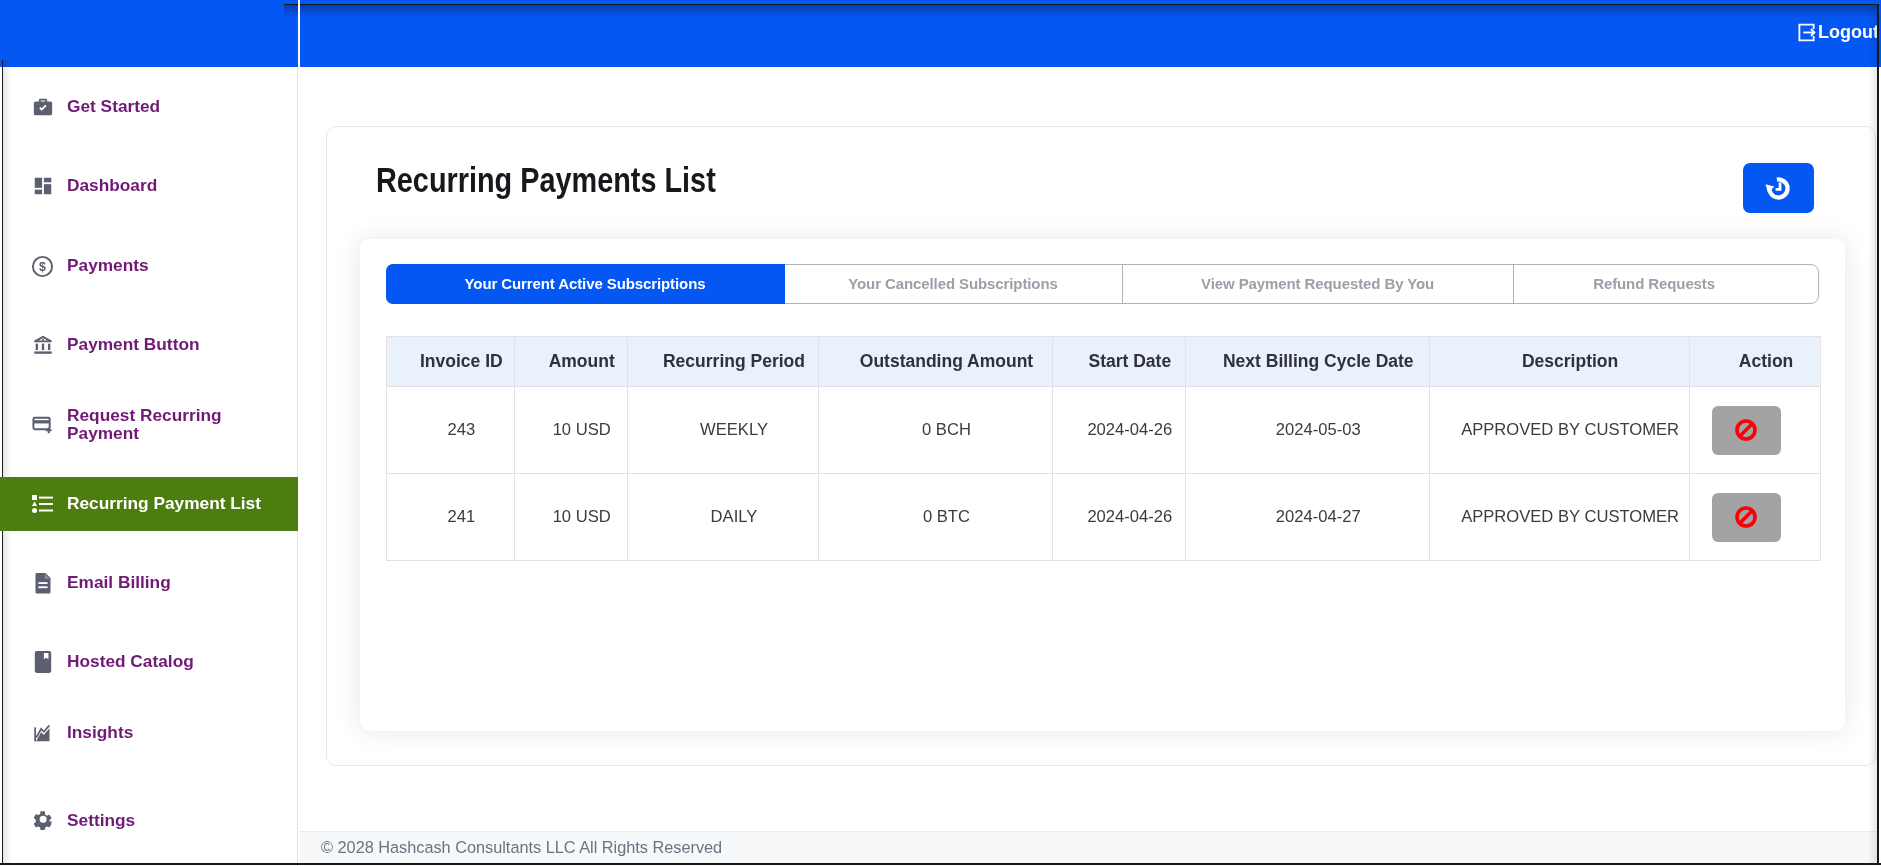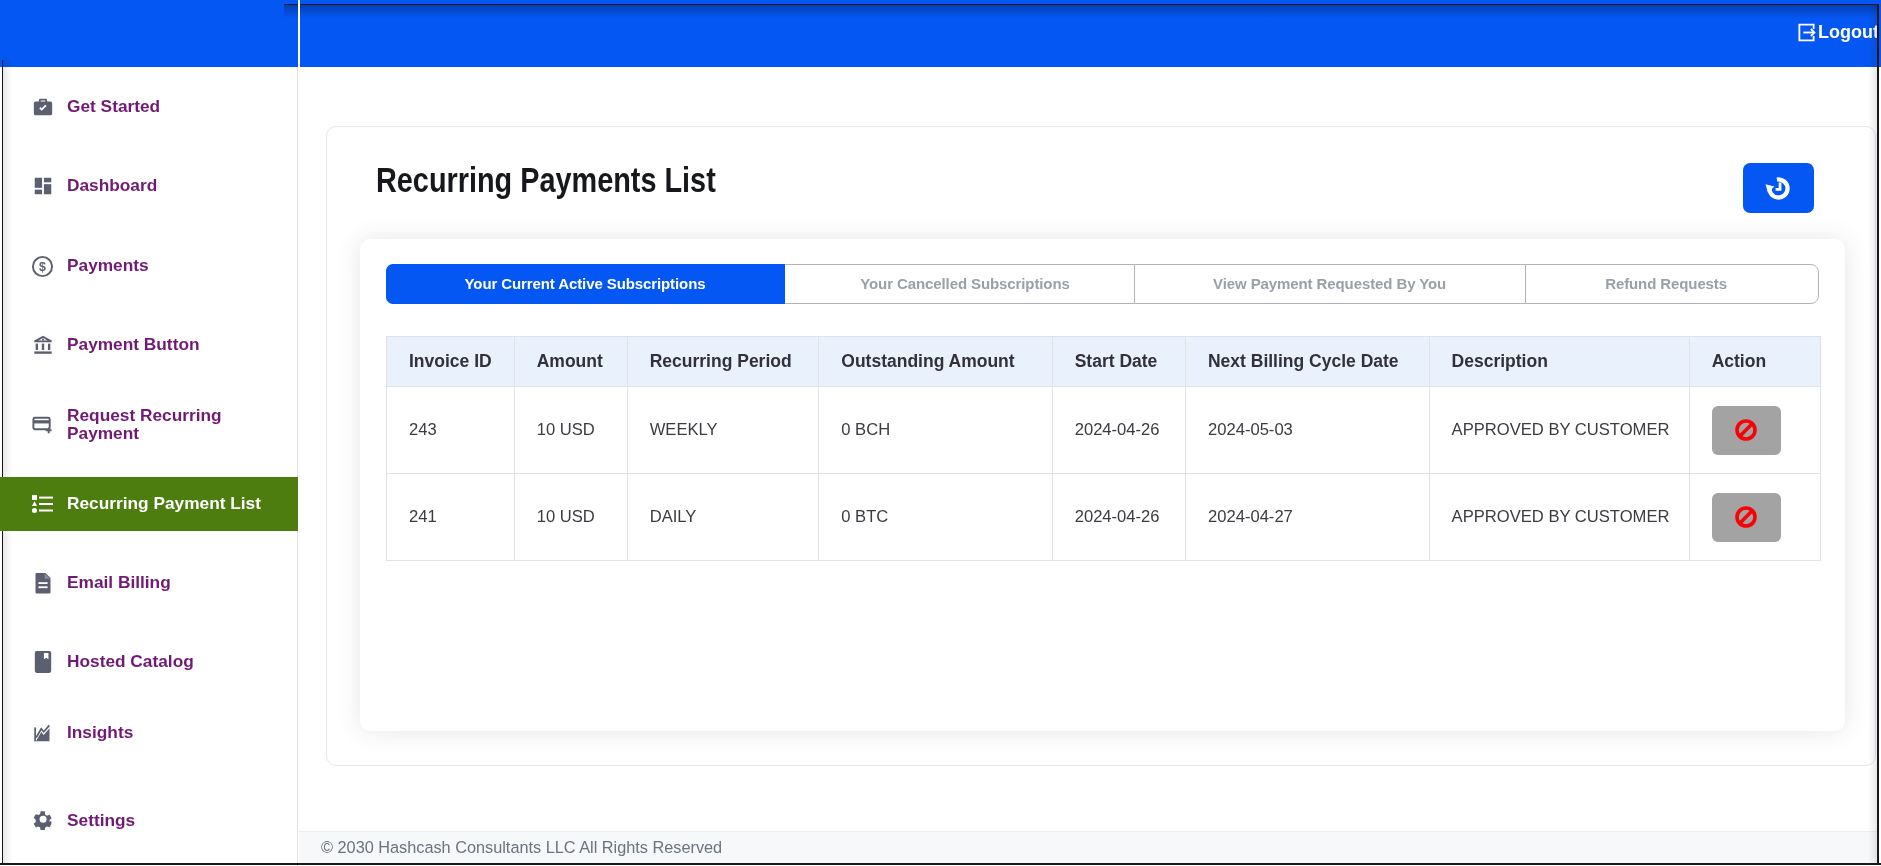--- a/index.html
+++ b/index.html
@@ -28,24 +28,24 @@
   .mactive{background:#4d7c0f;color:#fff;z-index:6;}
   
   .ocard{left:325.5px;top:126px;width:1550.8px;height:639.5px;background:#fff;border:1px solid #e3e7ee;border-radius:10px;box-sizing:border-box;}
   .h1{left:376.2px;top:161px;font-size:34.6px;font-weight:bold;color:#17181c;transform:scaleX(0.834);transform-origin:0 0;white-space:nowrap;}
   .refbtn{left:1743px;top:163px;width:70.5px;height:50px;background:#0457f2;border-radius:7px;display:flex;align-items:center;justify-content:center;}
   .icard{left:360px;top:239px;width:1485px;height:492px;background:#fff;border-radius:10px;box-shadow:0 0 24px rgba(50,50,80,0.12);}
   
   .tabs{left:385.5px;top:263.5px;width:1433px;height:40px;display:flex;border:1px solid #b0b4ba;border-radius:8px;box-sizing:border-box;}
   .tab{display:flex;align-items:center;justify-content:center;font-size:15px;font-weight:bold;color:#9aa0a8;letter-spacing:-0.1px;border-right:1px solid #b0b4ba;box-sizing:border-box;}
   .tab:last-child{border-right:none;}
-  .tabactive{position:relative;margin:-1px 12px -1px -1px;background:#0457f2;color:#fff;border-radius:7px 0 0 7px;border-right:none;}
+  .tabactive{position:relative;margin:-1px 0 -1px -1px;background:#0457f2;color:#fff;border-radius:7px 0 0 7px;border-right:none;}
   
   .rtable{left:386px;top:336px;width:1434.7px;border-collapse:collapse;table-layout:fixed;font-size:16.6px;color:#3b3b41;}
-  .rtable th,.rtable td{border:1px solid #e2e2e6;padding:0 0 0 22px;text-align:left;font-weight:normal;overflow:hidden;white-space:nowrap;}
+  .rtable th,.rtable td{border:1px solid #e2e2e6;padding:0 0 0 22px;text-align:center;font-weight:normal;overflow:hidden;white-space:nowrap;}
   .rtable th{height:49px;background:#e9f1fc;font-weight:bold;color:#31313b;font-size:17.5px;}
   .rtable td{height:86px;}
   .actbtn{width:69px;height:49px;background:#a3a3a3;border-radius:6px;display:flex;align-items:center;justify-content:center;}
   
   .footer{left:299px;top:831px;width:1578px;height:31.6px;background:#f7f8f9;border-top:1px solid #ececf0;box-sizing:border-box;display:flex;align-items:center;color:#6b7280;font-size:16.3px;}
   .footer span{margin-left:22px;}
 </style>
 </head>
 <body>
 <div id="stage">
@@ -232,21 +232,21 @@
               <svg width="22" height="22" viewBox="0 0 22 22" fill="none" stroke="#fa0007" stroke-width="3.6">
                 <circle cx="11" cy="11" r="9"></circle>
                 <path d="M4.6 17.4L17.4 4.6"></path>
               </svg>
             </div>
           </td>
         </tr>
   </tbody>
     </table>
   <div class="abs footer">
-      <span>© 2030 Hashcash Consultants LLC All Rights Reserved</span>
+      <span>© 2028 Hashcash Consultants LLC All Rights Reserved</span>
     </div>
 
   <div class="abs line ltop"></div>
   <div class="abs shtop"></div>
   <div class="abs line lright"></div>
   <div class="abs shright"></div>
   <div class="abs line lbottom"></div>
   <div class="abs line lleft"></div>
   <div class="abs shleft"></div>
 </div>

